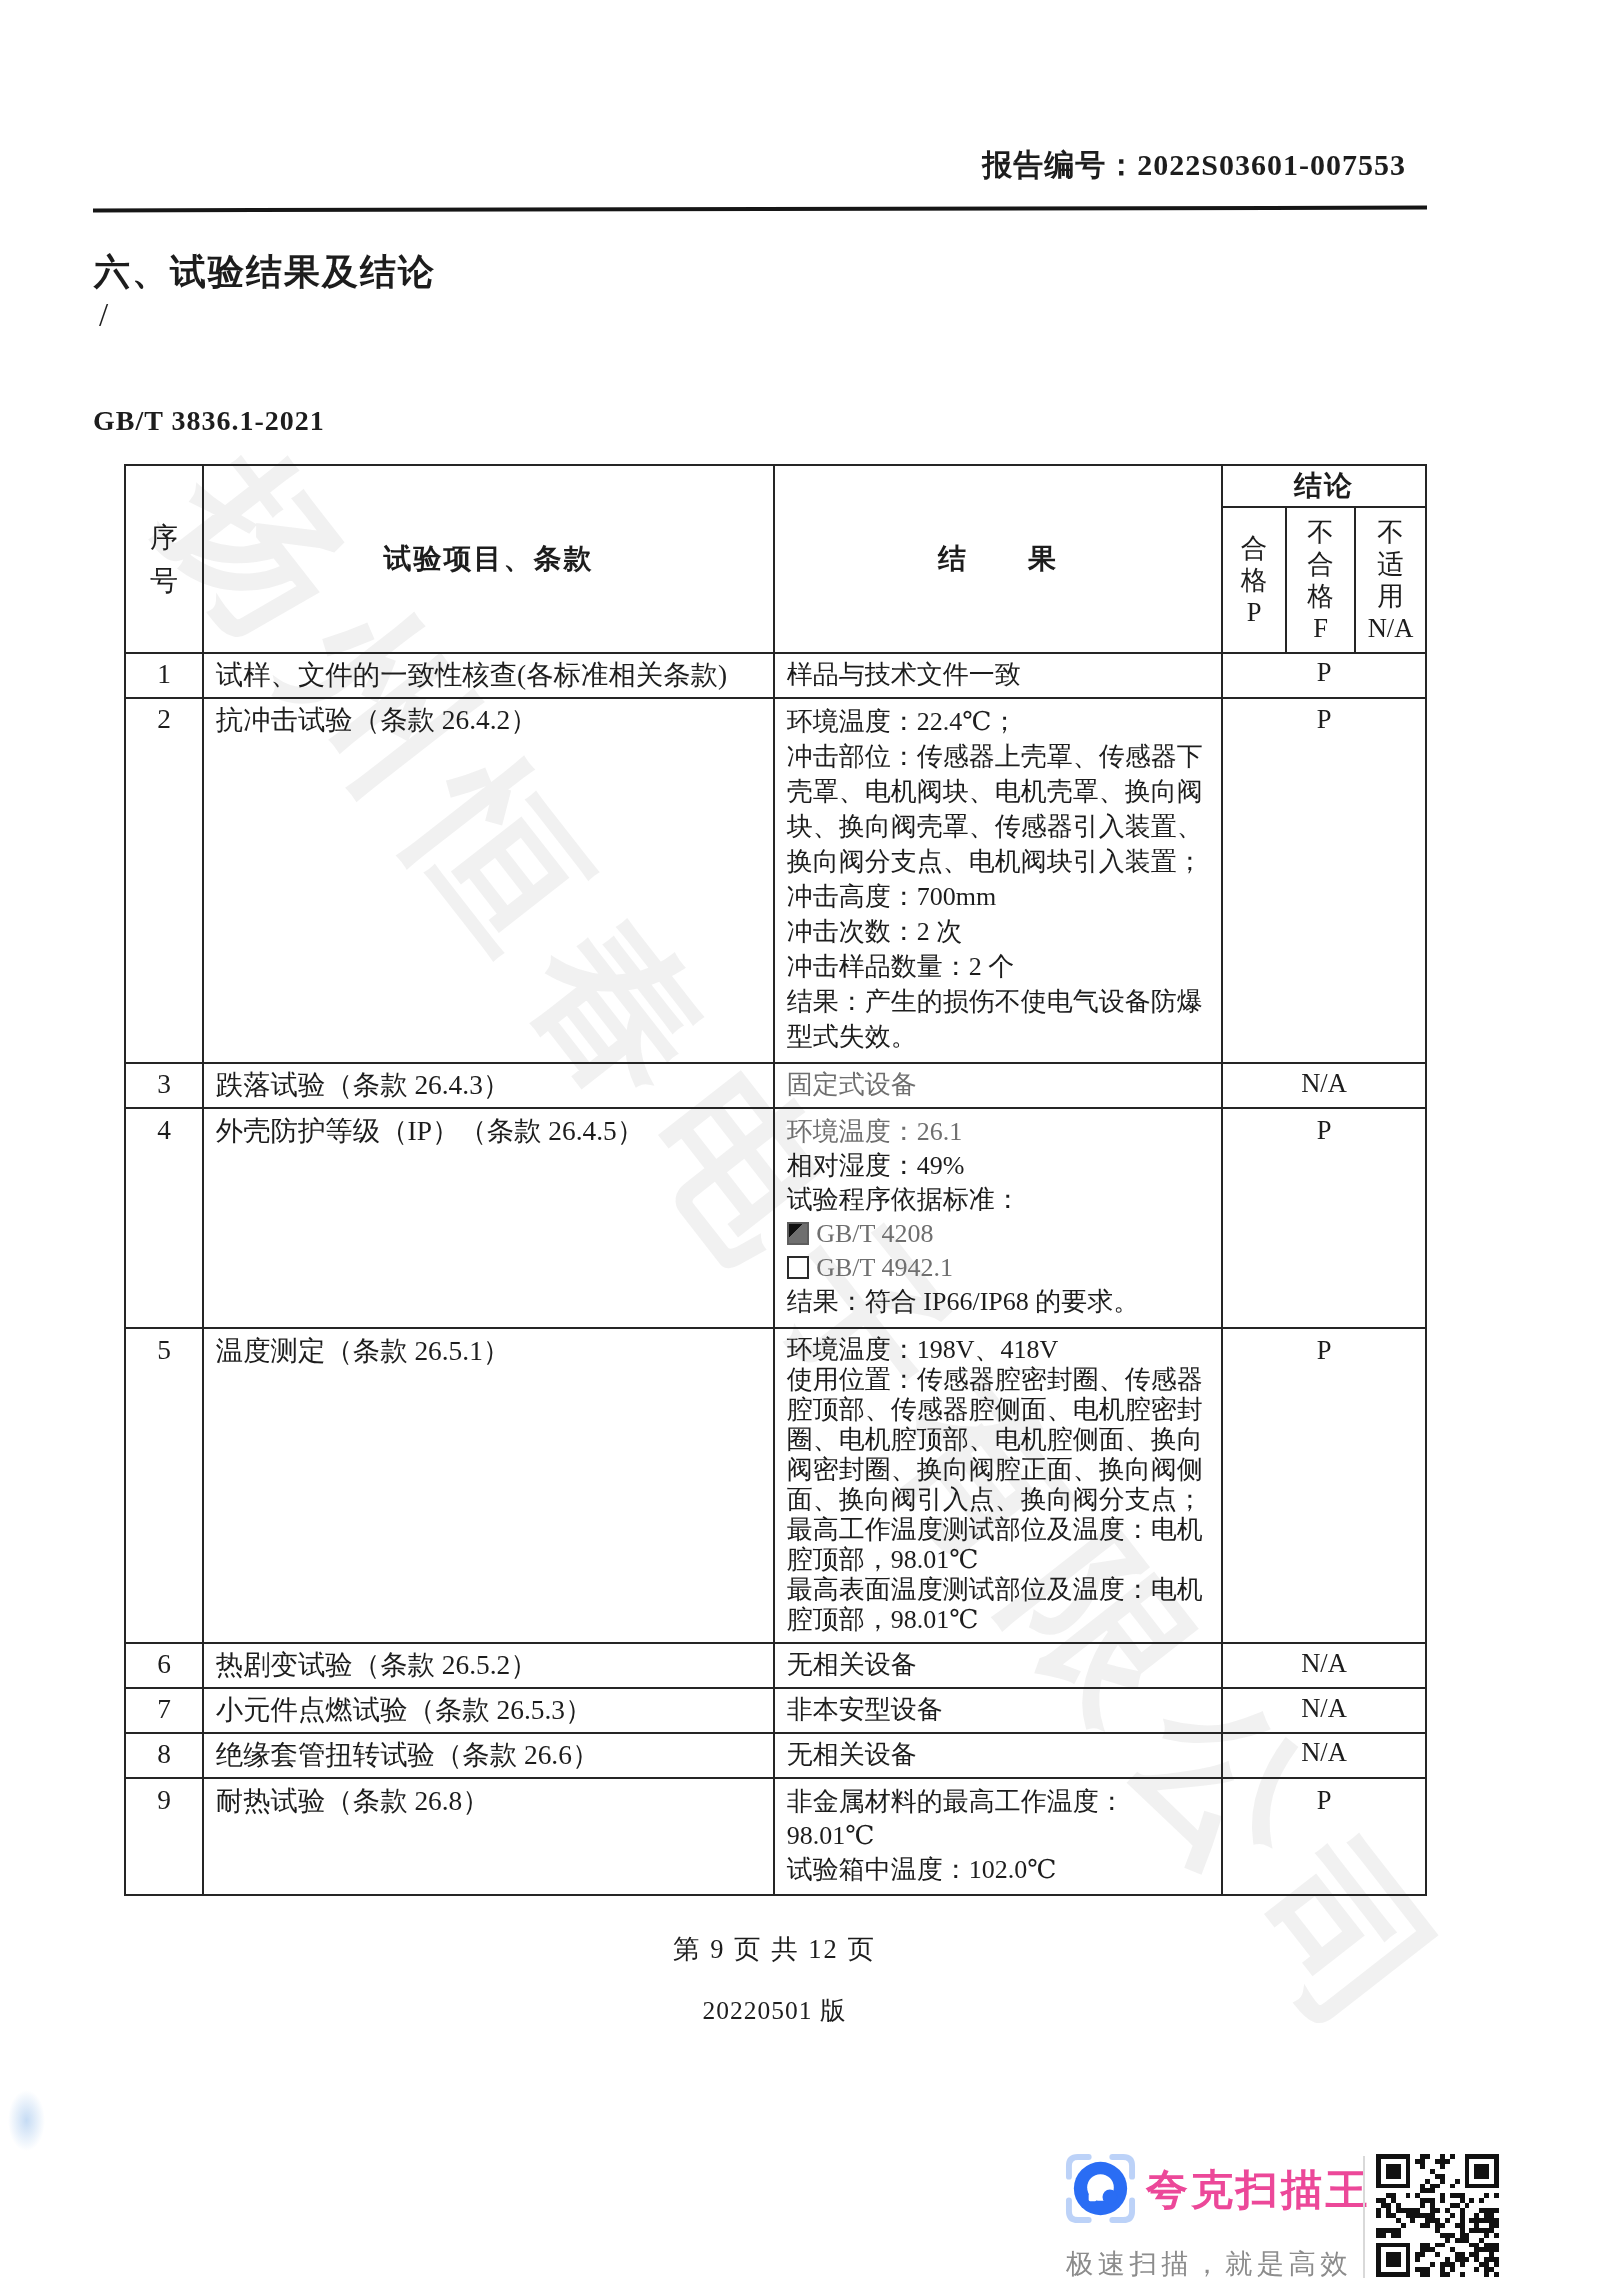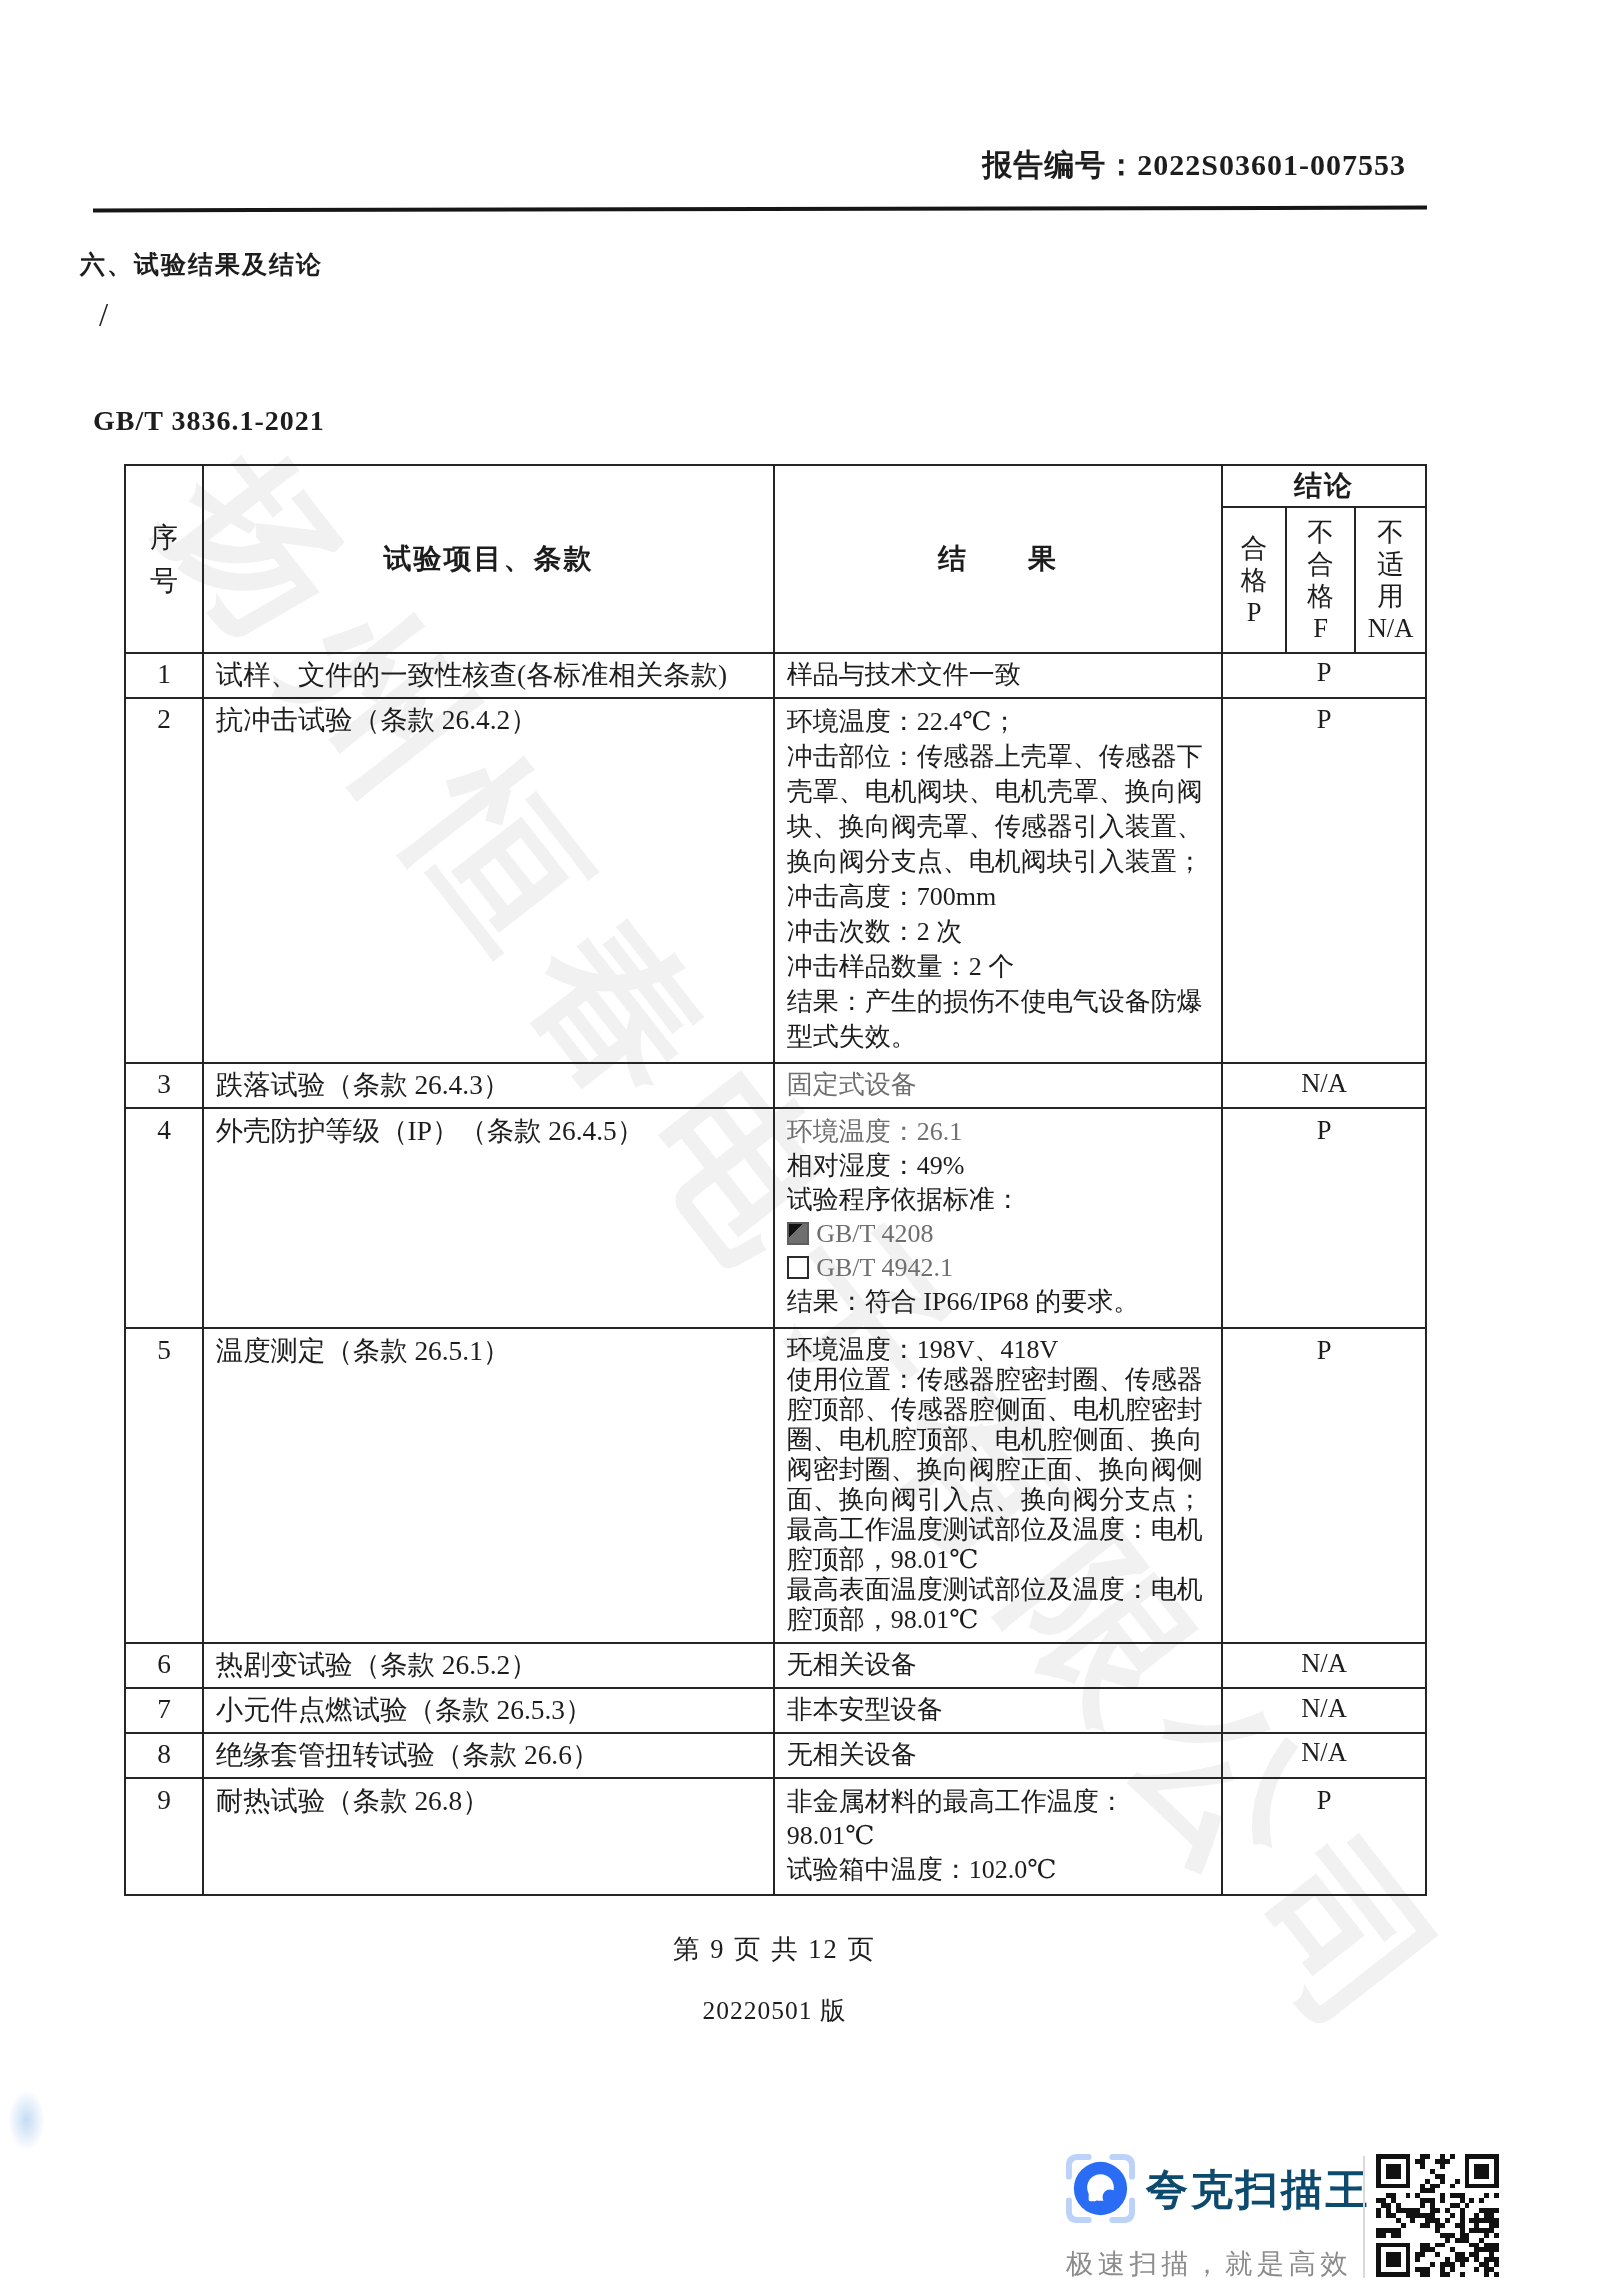--- a/index.html
+++ b/index.html
@@ -4,21 +4,21 @@
 <style>
   html,body{margin:0;padding:0;}
   body{
     width:1621px;height:2293px;position:relative;overflow:hidden;
     background:#ffffff;color:#1d1d1d;
     font-family:"Liberation Serif","DejaVu Serif",serif;
   }
   
   .report-no{position:absolute;top:145px;right:215px;font-size:30px;font-weight:700;letter-spacing:1px;}
   .rule{position:absolute;top:207px;left:93px;width:1334px;height:3.9px;background:#161616;transform:rotate(-0.12deg);}
-  .sec-title{position:absolute;top:248px;left:80px;font-size:25px;font-weight:700;letter-spacing:2px;font-family:Liberation Serif, serif;}
+  .sec-title{position:absolute;top:248px;left:94px;font-size:36px;font-weight:700;letter-spacing:2px;font-family:Liberation Serif, serif;}
   .slash{position:absolute;top:297px;left:99px;font-size:33px;}
   .standard{position:absolute;top:405px;left:93px;font-size:28px;font-weight:600;letter-spacing:1px;}
   
   .wm{position:absolute;left:294px;top:412px;transform:rotate(52deg);transform-origin:0 0;
       font-size:167px;font-weight:700;letter-spacing:29px;white-space:nowrap;
       color:rgba(80,80,80,0.08);pointer-events:none;z-index:0;}
   .smudge{position:absolute;left:7.8px;top:2090px;width:37px;height:61px;border-radius:50%;
       background:radial-gradient(closest-side,rgba(150,190,235,.55),rgba(150,190,235,0));}
   
   .content{position:absolute;left:124px;top:464px;width:1301px;z-index:1;}
@@ -43,21 +43,21 @@
       border:2.9px solid #2a2a2a;box-sizing:border-box;}
   .cb-filled{border-color:#5e5e5e;background:linear-gradient(135deg,#101010 0 36%,#6f6f6f 36%);}
   .cb-empty{background:#fff;}
   
   .page-num{margin-top:35px;text-align:center;font-size:26.5px;letter-spacing:2px;}
   .version{margin-top:25.5px;text-align:center;font-size:25.5px;letter-spacing:1px;}
   
   .brand{position:absolute;left:1064px;top:2152px;width:437px;height:133px;
          font-family:"Liberation Sans","DejaVu Sans",sans-serif;}
   .brand-icon{position:absolute;left:0;top:0;width:73px;height:73px;}
-  .brand-name{position:absolute;left:82px;top:9.8px;font-size:42px;font-weight:700;color:#0c4a6e;letter-spacing:2.9px;}
+  .brand-name{position:absolute;left:82px;top:9.8px;font-size:42px;font-weight:700;color:#ec4899;letter-spacing:2.9px;}
   .brand-slogan{position:absolute;left:2px;top:94px;font-size:27.4px;color:#8c8c8c;letter-spacing:4.4px;font-weight:500;white-space:nowrap;}
   .brand-divider{position:absolute;left:299px;top:3.9px;width:2px;height:122px;background:#d9d9d9;}
   .qr{position:absolute;left:312px;top:2px;width:123px;height:123px;}
 </style>
 </head>
 <body>
 
 <div class="wm">扬州恒春电子有限公司</div>
 <div class="smudge"></div>
 

